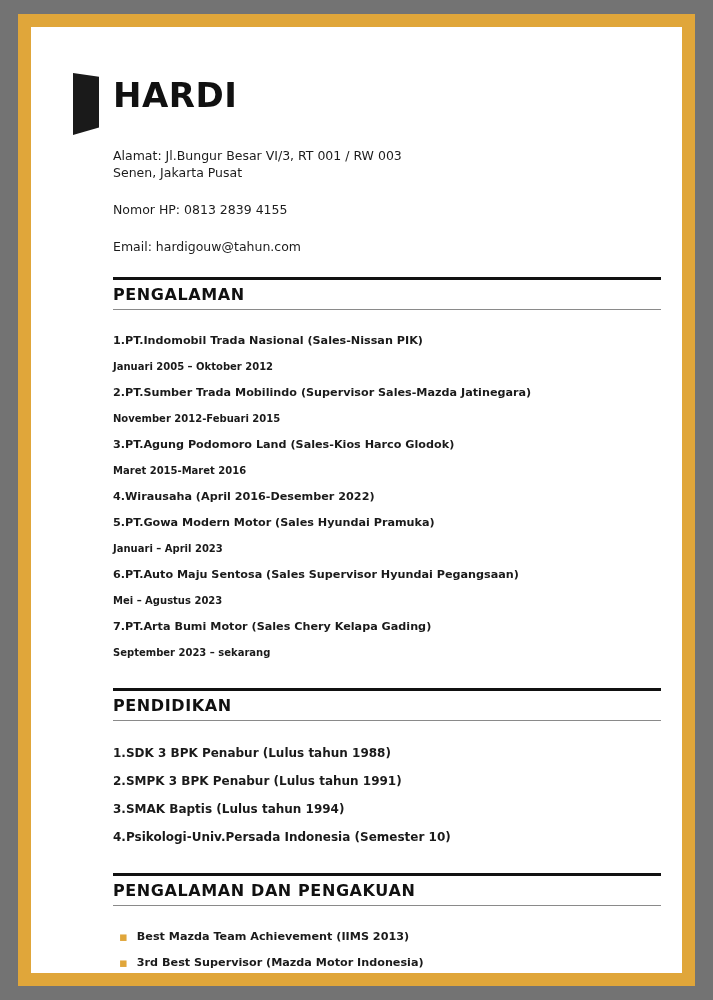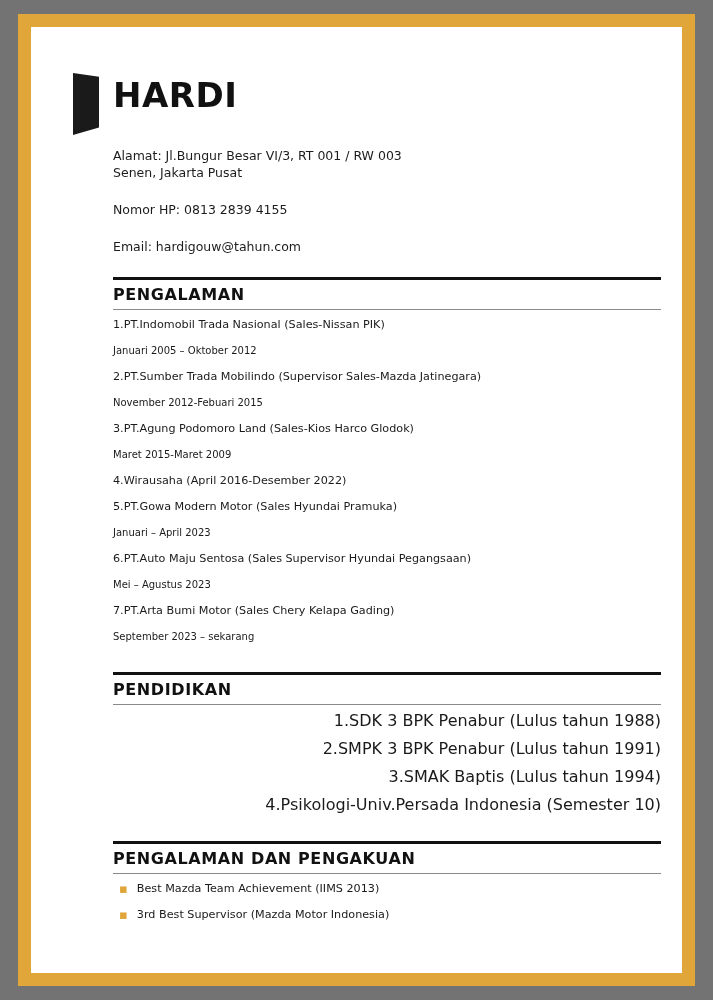--- a/index.html
+++ b/index.html
@@ -85,41 +85,41 @@
   }
   .section-title {
     font-size: 16px;
     font-weight: bold;
     letter-spacing: 0.6px;
     color: #111111;
     padding-bottom: 5px;
     border-bottom: 1px solid #8a8a8a;
   }
   .entries {
-    margin-top: 2px;
+    margin-top: 18px;
+    font-weight: bold;
   }
   .entry {
     font-size: 11.2px;
     color: #1a1a1a;
     line-height: 14px;
     padding: 6px 0 6px 0;
     font-family: "DejaVu Sans", sans-serif;
   }
   .entry-sub {
     font-size: 10px;
     color: #1a1a1a;
     line-height: 14px;
     padding: 6px 0 6px 0;
   }
   .edu-entry {
-    font-size: 16px;
+    font-size: 12px;
     color: #1a1a1a;
     line-height: 14px;
     padding: 7px 0 7px 0;
-    text-align: right;
   }
   .award-item {
     font-size: 11.2px;
     color: #1a1a1a;
     line-height: 14px;
     padding: 6px 0 6px 0;
     display: flex;
     align-items: flex-start;
   }
   .bullet {
@@ -151,21 +151,21 @@
 
       <div class="section">
         <div class="section-rule-top"></div>
         <div class="section-title">PENGALAMAN</div>
         <div class="entries">
           <div class="entry">1.PT.Indomobil Trada Nasional (Sales-Nissan PIK)</div>
           <div class="entry-sub">Januari 2005 – Oktober 2012</div>
           <div class="entry">2.PT.Sumber Trada Mobilindo (Supervisor Sales-Mazda Jatinegara)</div>
           <div class="entry-sub">November 2012-Febuari 2015</div>
           <div class="entry">3.PT.Agung Podomoro Land (Sales-Kios Harco Glodok)</div>
-          <div class="entry-sub">Maret 2015-Maret 2009</div>
+          <div class="entry-sub">Maret 2015-Maret 2016</div>
           <div class="entry">4.Wirausaha (April 2016-Desember 2022)</div>
           <div class="entry">5.PT.Gowa Modern Motor (Sales Hyundai Pramuka)</div>
           <div class="entry-sub">Januari – April 2023</div>
           <div class="entry">6.PT.Auto Maju Sentosa (Sales Supervisor Hyundai Pegangsaan)</div>
           <div class="entry-sub">Mei – Agustus 2023</div>
           <div class="entry">7.PT.Arta Bumi Motor (Sales Chery Kelapa Gading)</div>
           <div class="entry-sub">September 2023 – sekarang</div>
         </div>
       </div>
 

